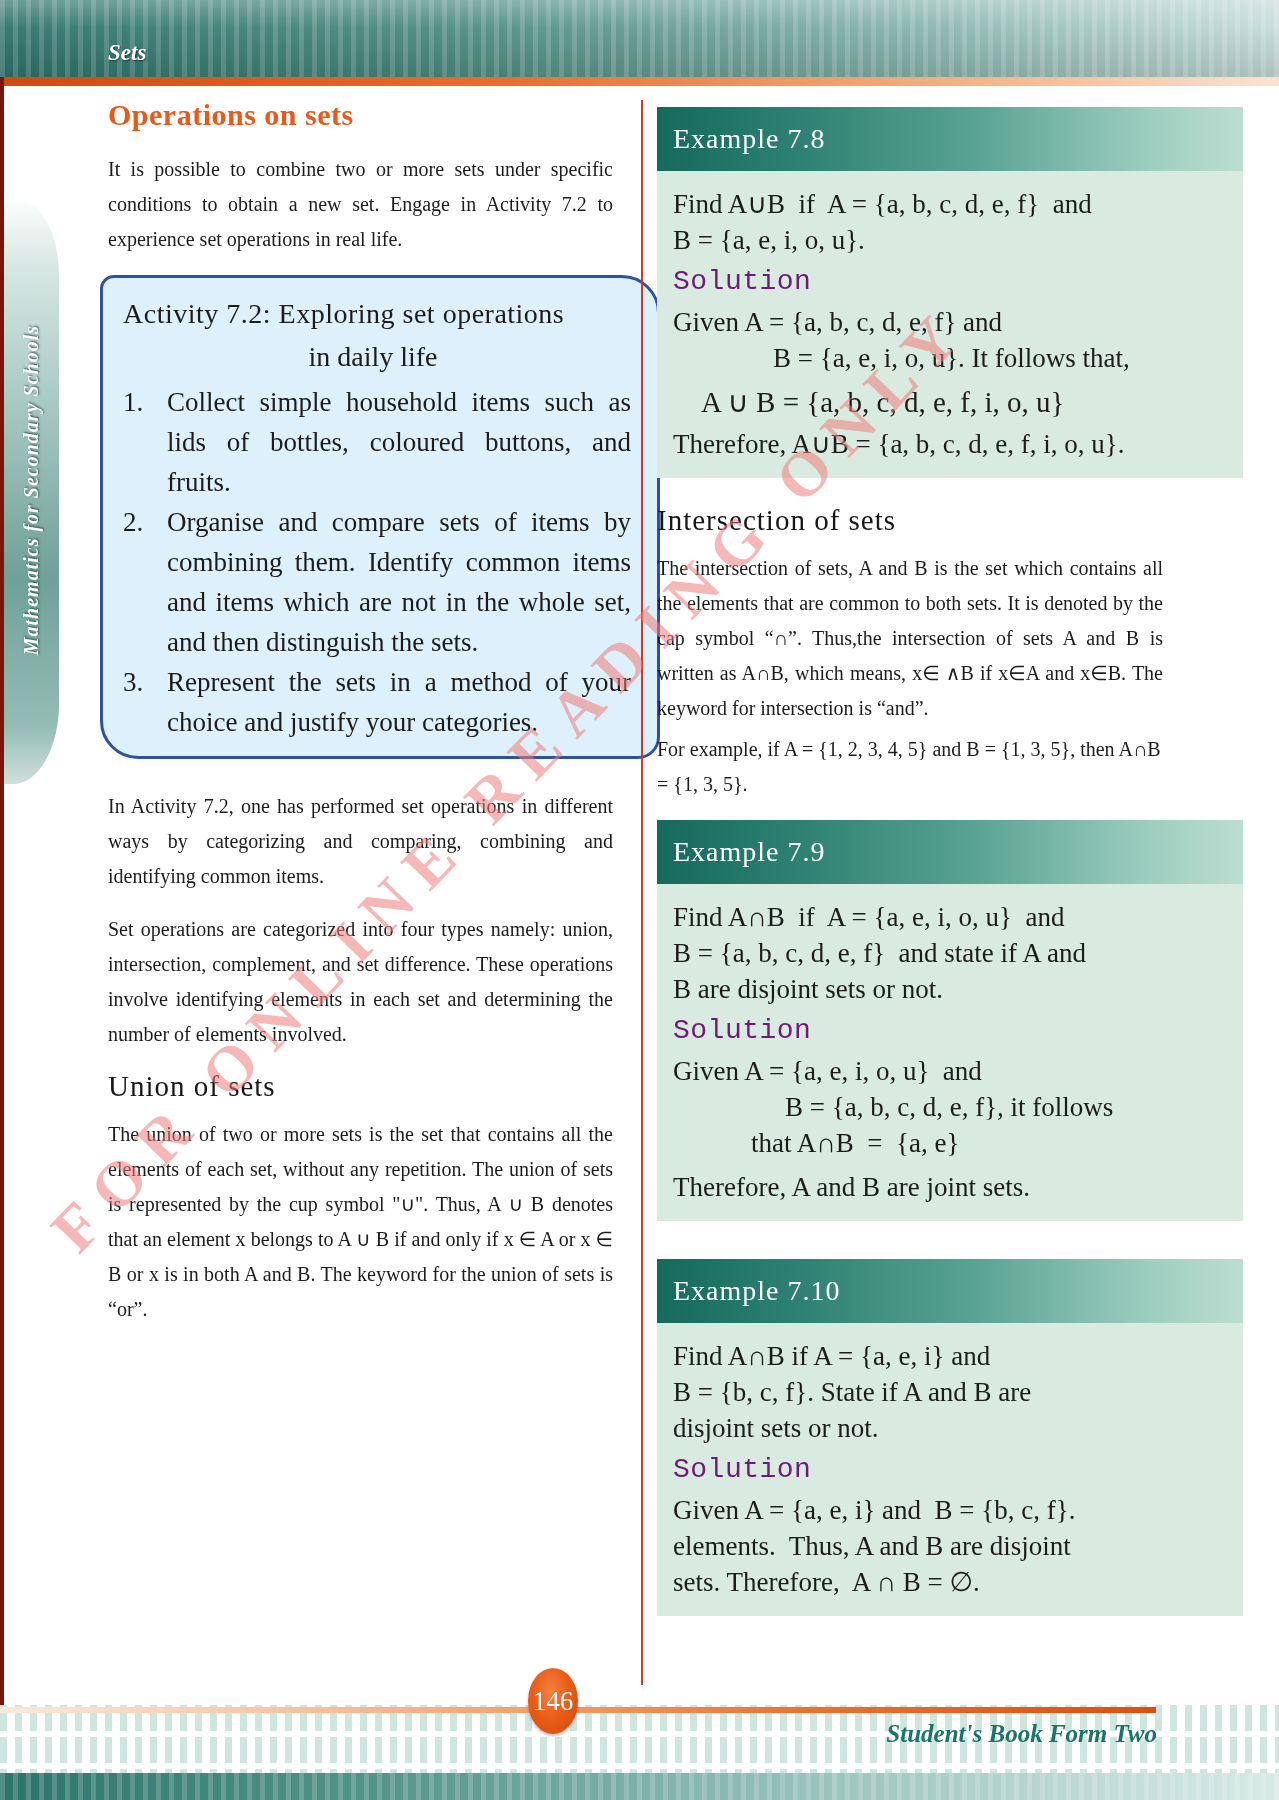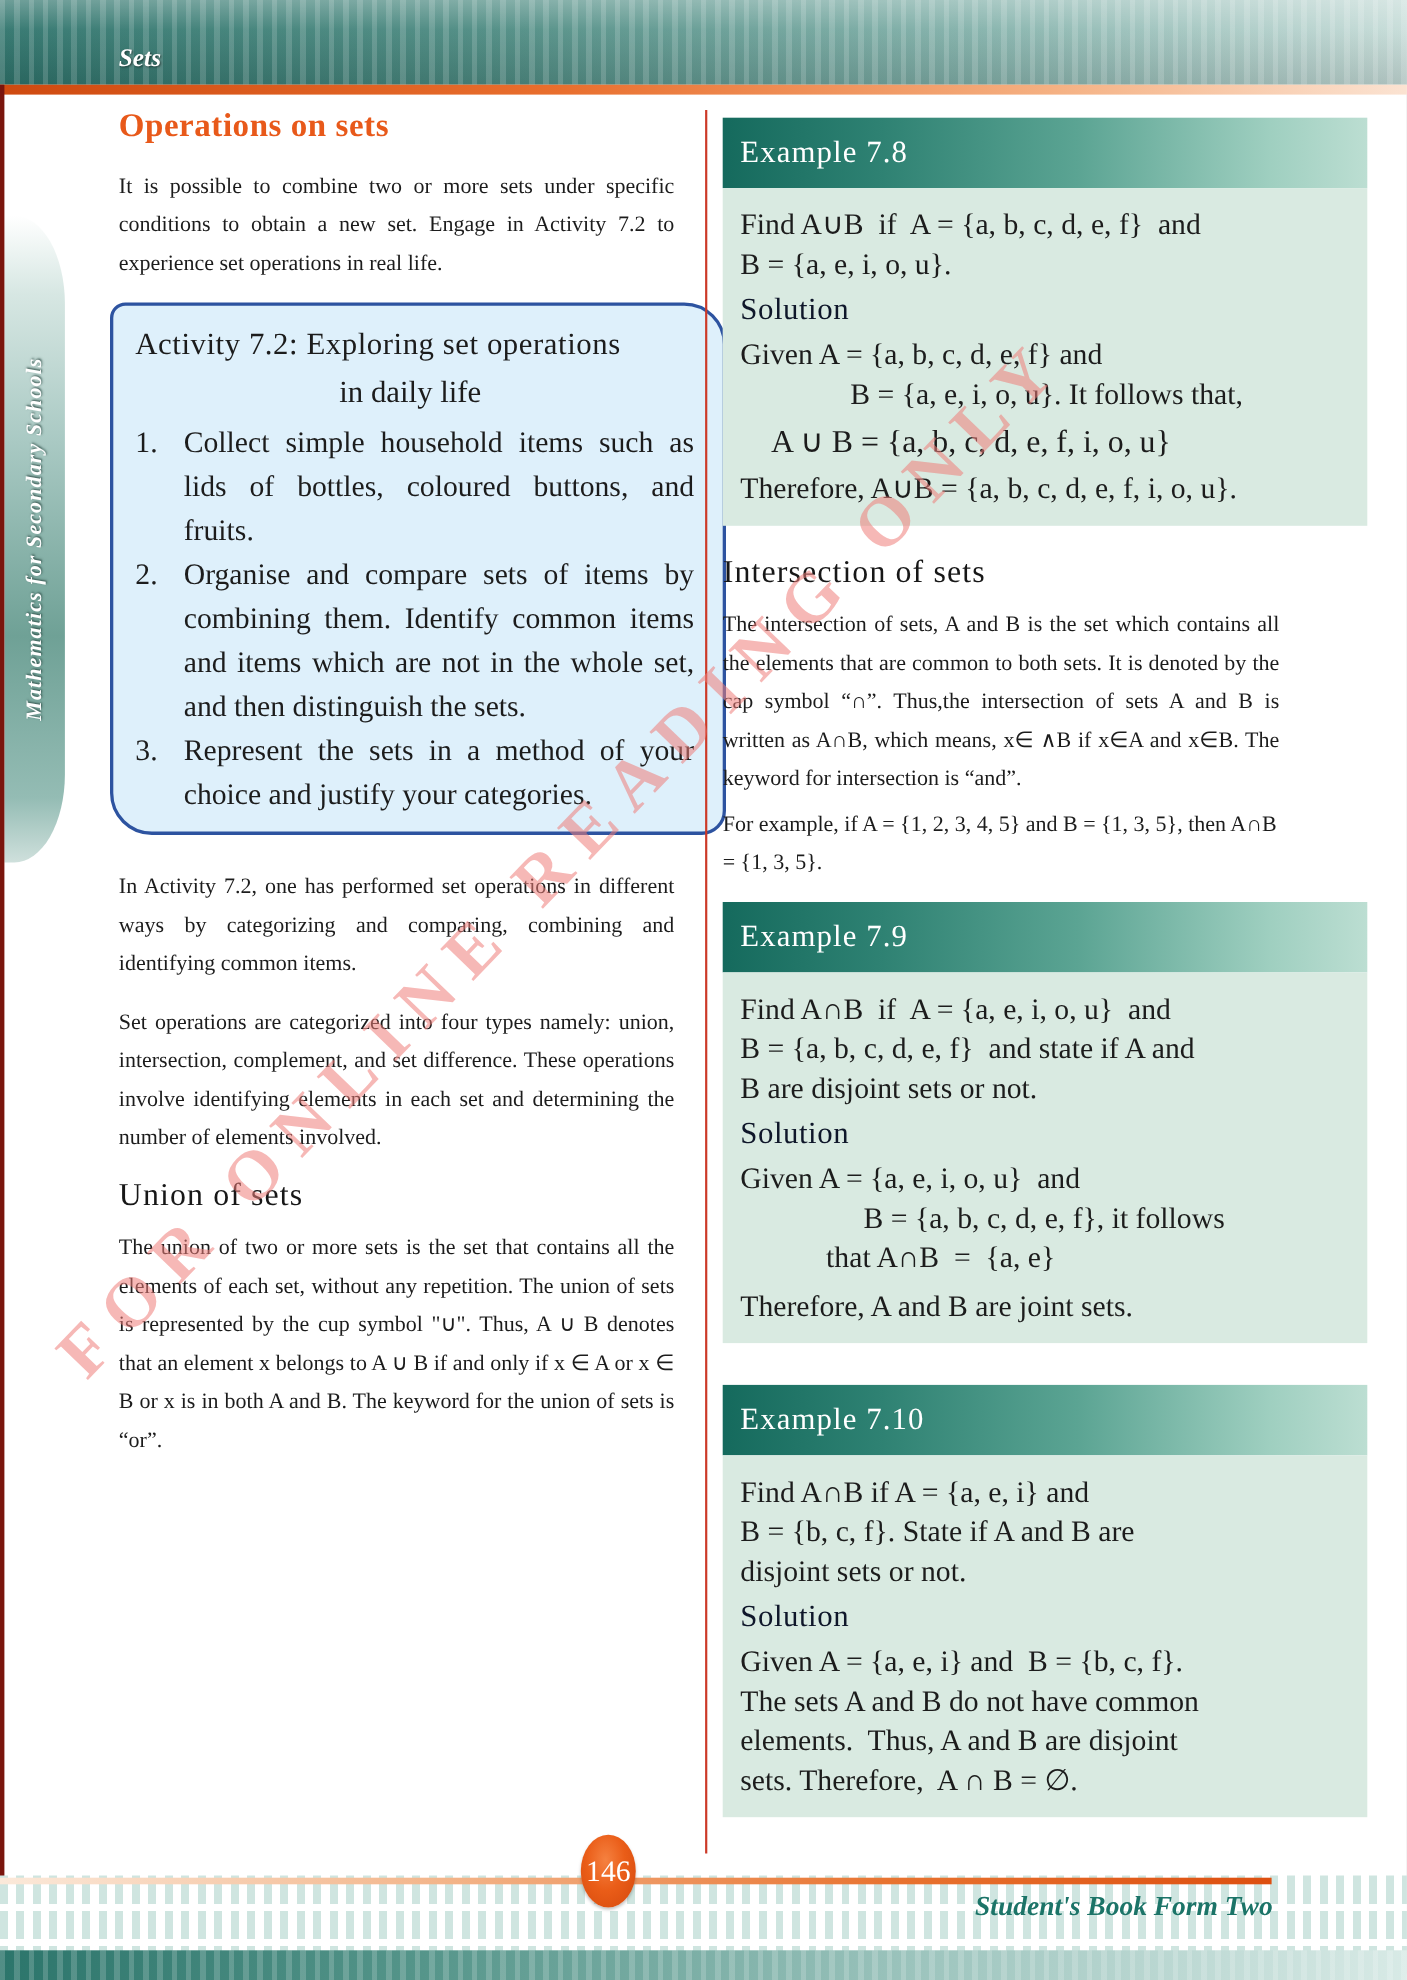--- a/index.html
+++ b/index.html
@@ -49,21 +49,21 @@
   .act-item{display:flex;font-size:27px;line-height:40px;}
   .act-item .num{flex:none;width:44px;padding-left:8px;}
   .act-item .txt{flex:1;text-align:justify;}
 
   
   .example{width:586px;margin-bottom:26px;}
   .ex-head{height:64px;line-height:64px;padding-left:16px;font-size:28px;color:#ffffff;letter-spacing:1px;
     background:linear-gradient(90deg,#156a5d 0%,#2f8273 25%,#5ba493 55%,#9fcfc0 85%,#bcded2 100%);}
   .ex-body{background:#d9eae1;padding:15px 16px 16px 16px;font-size:27px;line-height:36px;}
   .pl,.ln{white-space:pre-wrap;}
-  .sol{color:#0f172a;font-size:28px;letter-spacing:0.5px;margin:6px 0 4px 0;}
+  .sol{color:#701a75;font-size:28px;letter-spacing:0.5px;margin:6px 0 4px 0;font-family:Liberation Mono, monospace;}
   .ind100{padding-left:100px;}
   .ind112{padding-left:112px;}
   .ind78{padding-left:78px;}
   .eq{font-size:29px;padding-left:28px;margin:8px 0 6px 0;white-space:pre-wrap;}
   .mt26{margin-top:26px;}
 
   
   .watermark{position:absolute;left:-140px;top:742px;width:1300px;z-index:9;pointer-events:none;
     transform:rotate(-46deg);text-align:center;font-size:64px;font-weight:bold;letter-spacing:16px;
     color:rgba(238,125,122,0.55);white-space:nowrap;}
@@ -173,21 +173,20 @@
     <div class="example" style="margin-top:38px;">
       <div class="ex-head">
         <span>Example 7.10</span>
       </div>
       <div class="ex-body">
         <div class="pl">Find A∩B if A = {a, e, i} and</div>
         <div class="pl">B = {b, c, f}. State if A and B are</div>
         <div class="pl">disjoint sets or not.</div>
         <div class="sol">Solution</div>
         <div class="ln">Given A = {a, e, i} and  B = {b, c, f}.</div>
-        <div class="ln">The sets A and B do not have common</div>
         <div class="ln">elements.  Thus, A and B are disjoint</div>
         <div class="ln">sets. Therefore,  A ∩ B = ∅.</div>
       </div>
     </div>
   </section>
 
   <div class="watermark">FOR ONLINE READING ONLY</div>
 
   <div class="foot-stripes"></div>
   <div class="foot-line"></div>

